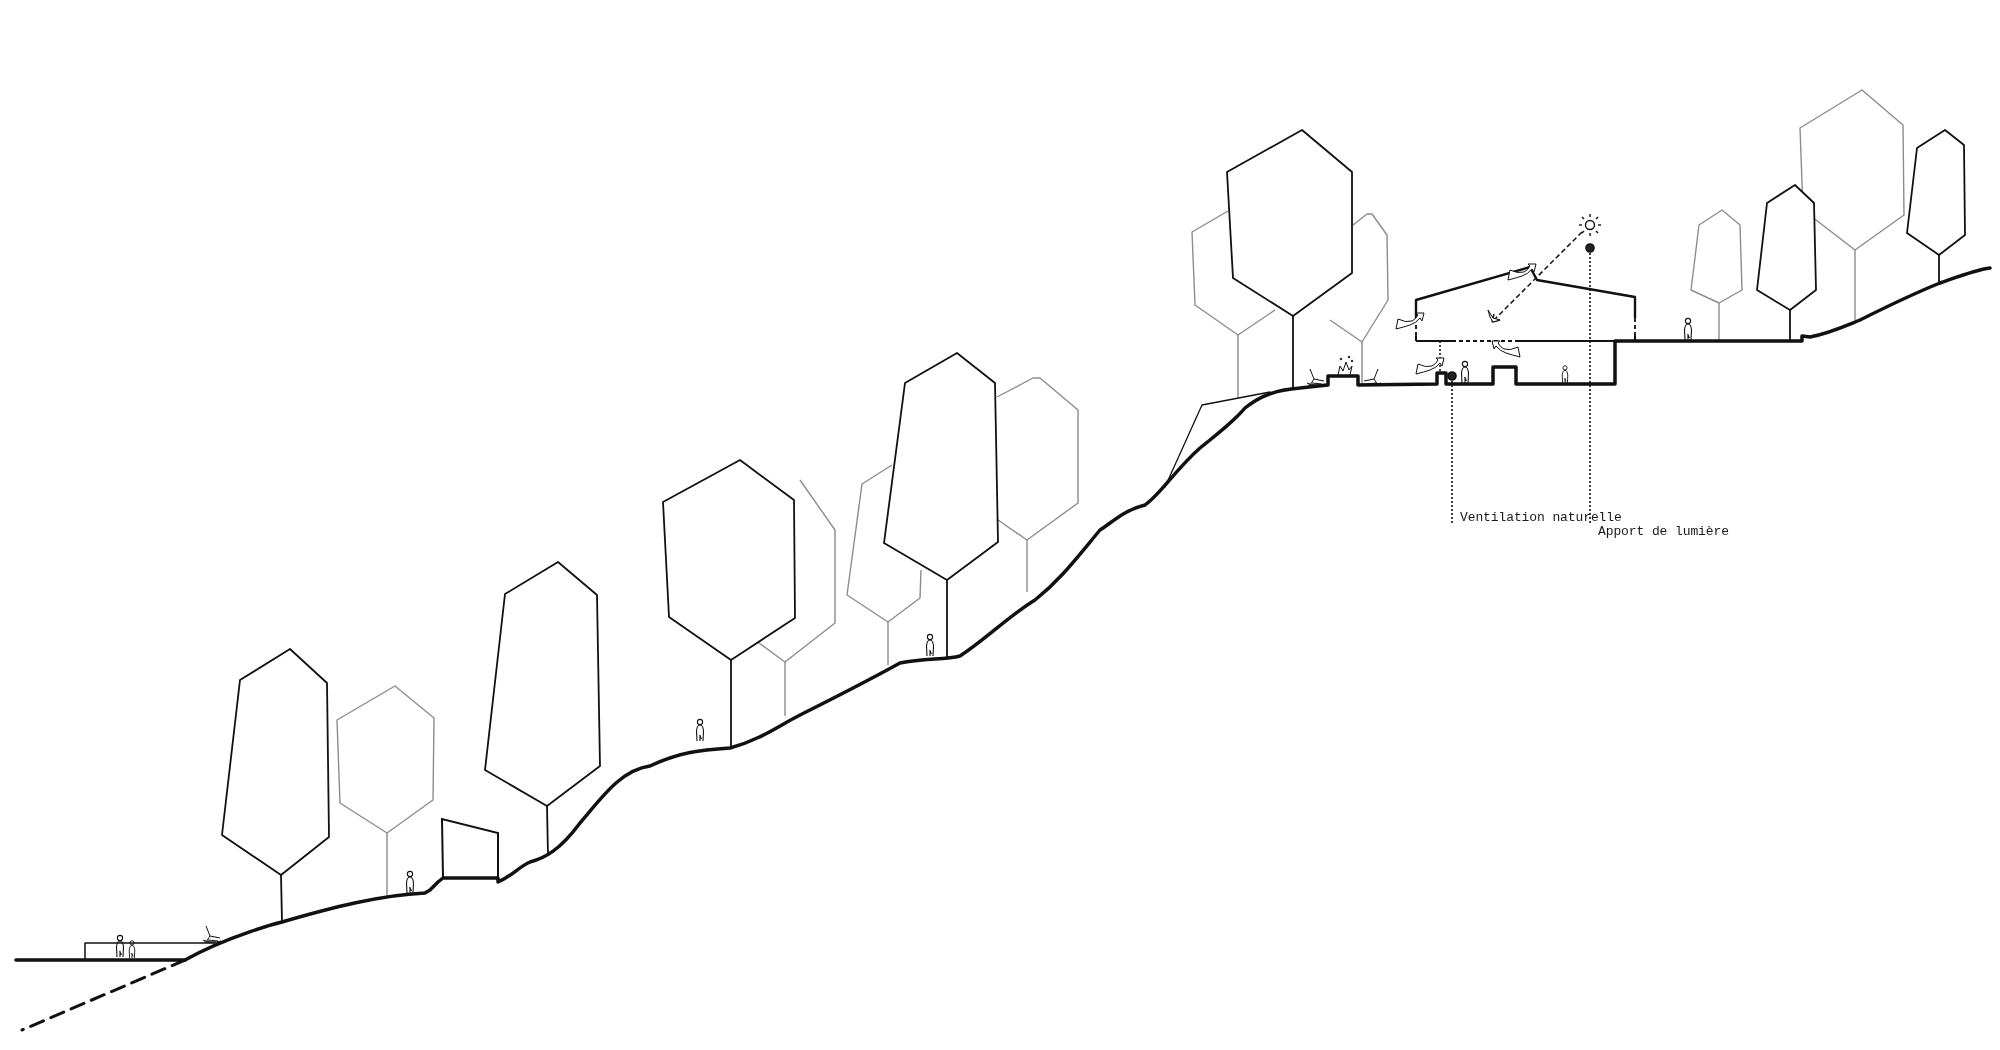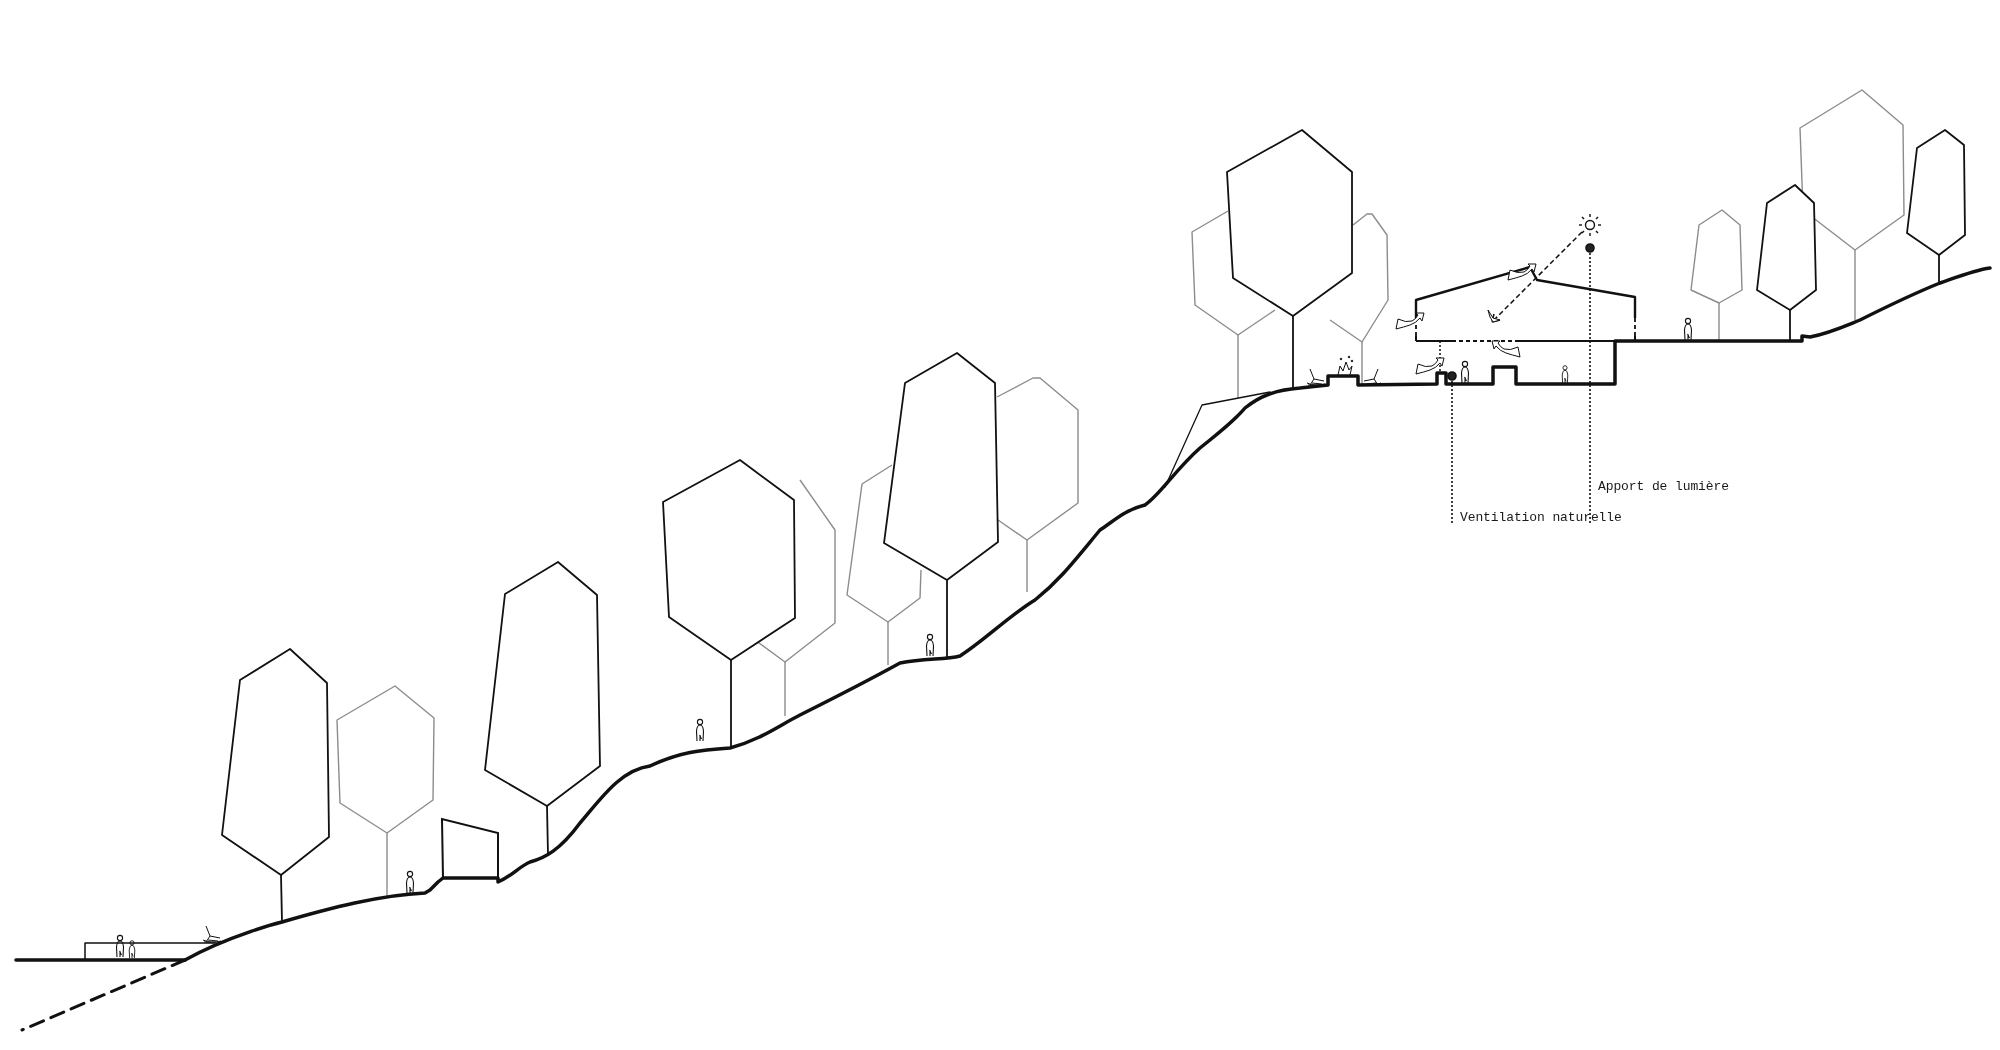--- a/index.html
+++ b/index.html
@@ -156,14 +156,14 @@
 
   <g stroke="#111" stroke-width="1" fill="none">
     <path d="M1338,375 L1340,366 L1343,371 L1346,362 L1349,370 L1352,366 L1350,375"></path>
     <circle cx="1341" cy="359" r="0.8" fill="#111"></circle>
     <circle cx="1349" cy="357" r="0.8" fill="#111"></circle>
     <circle cx="1352" cy="361" r="0.8" fill="#111"></circle>
   </g>
 </svg>
 
   <div class="label" style="left:1460px; top:510px;">Ventilation naturelle</div>
-  <div class="label" style="left:1598px; top:479px;">Apport de lumière</div>
+  <div class="label" style="left:1598px; top:524px;">Apport de lumière</div>
 </div>
 
 </body></html>

